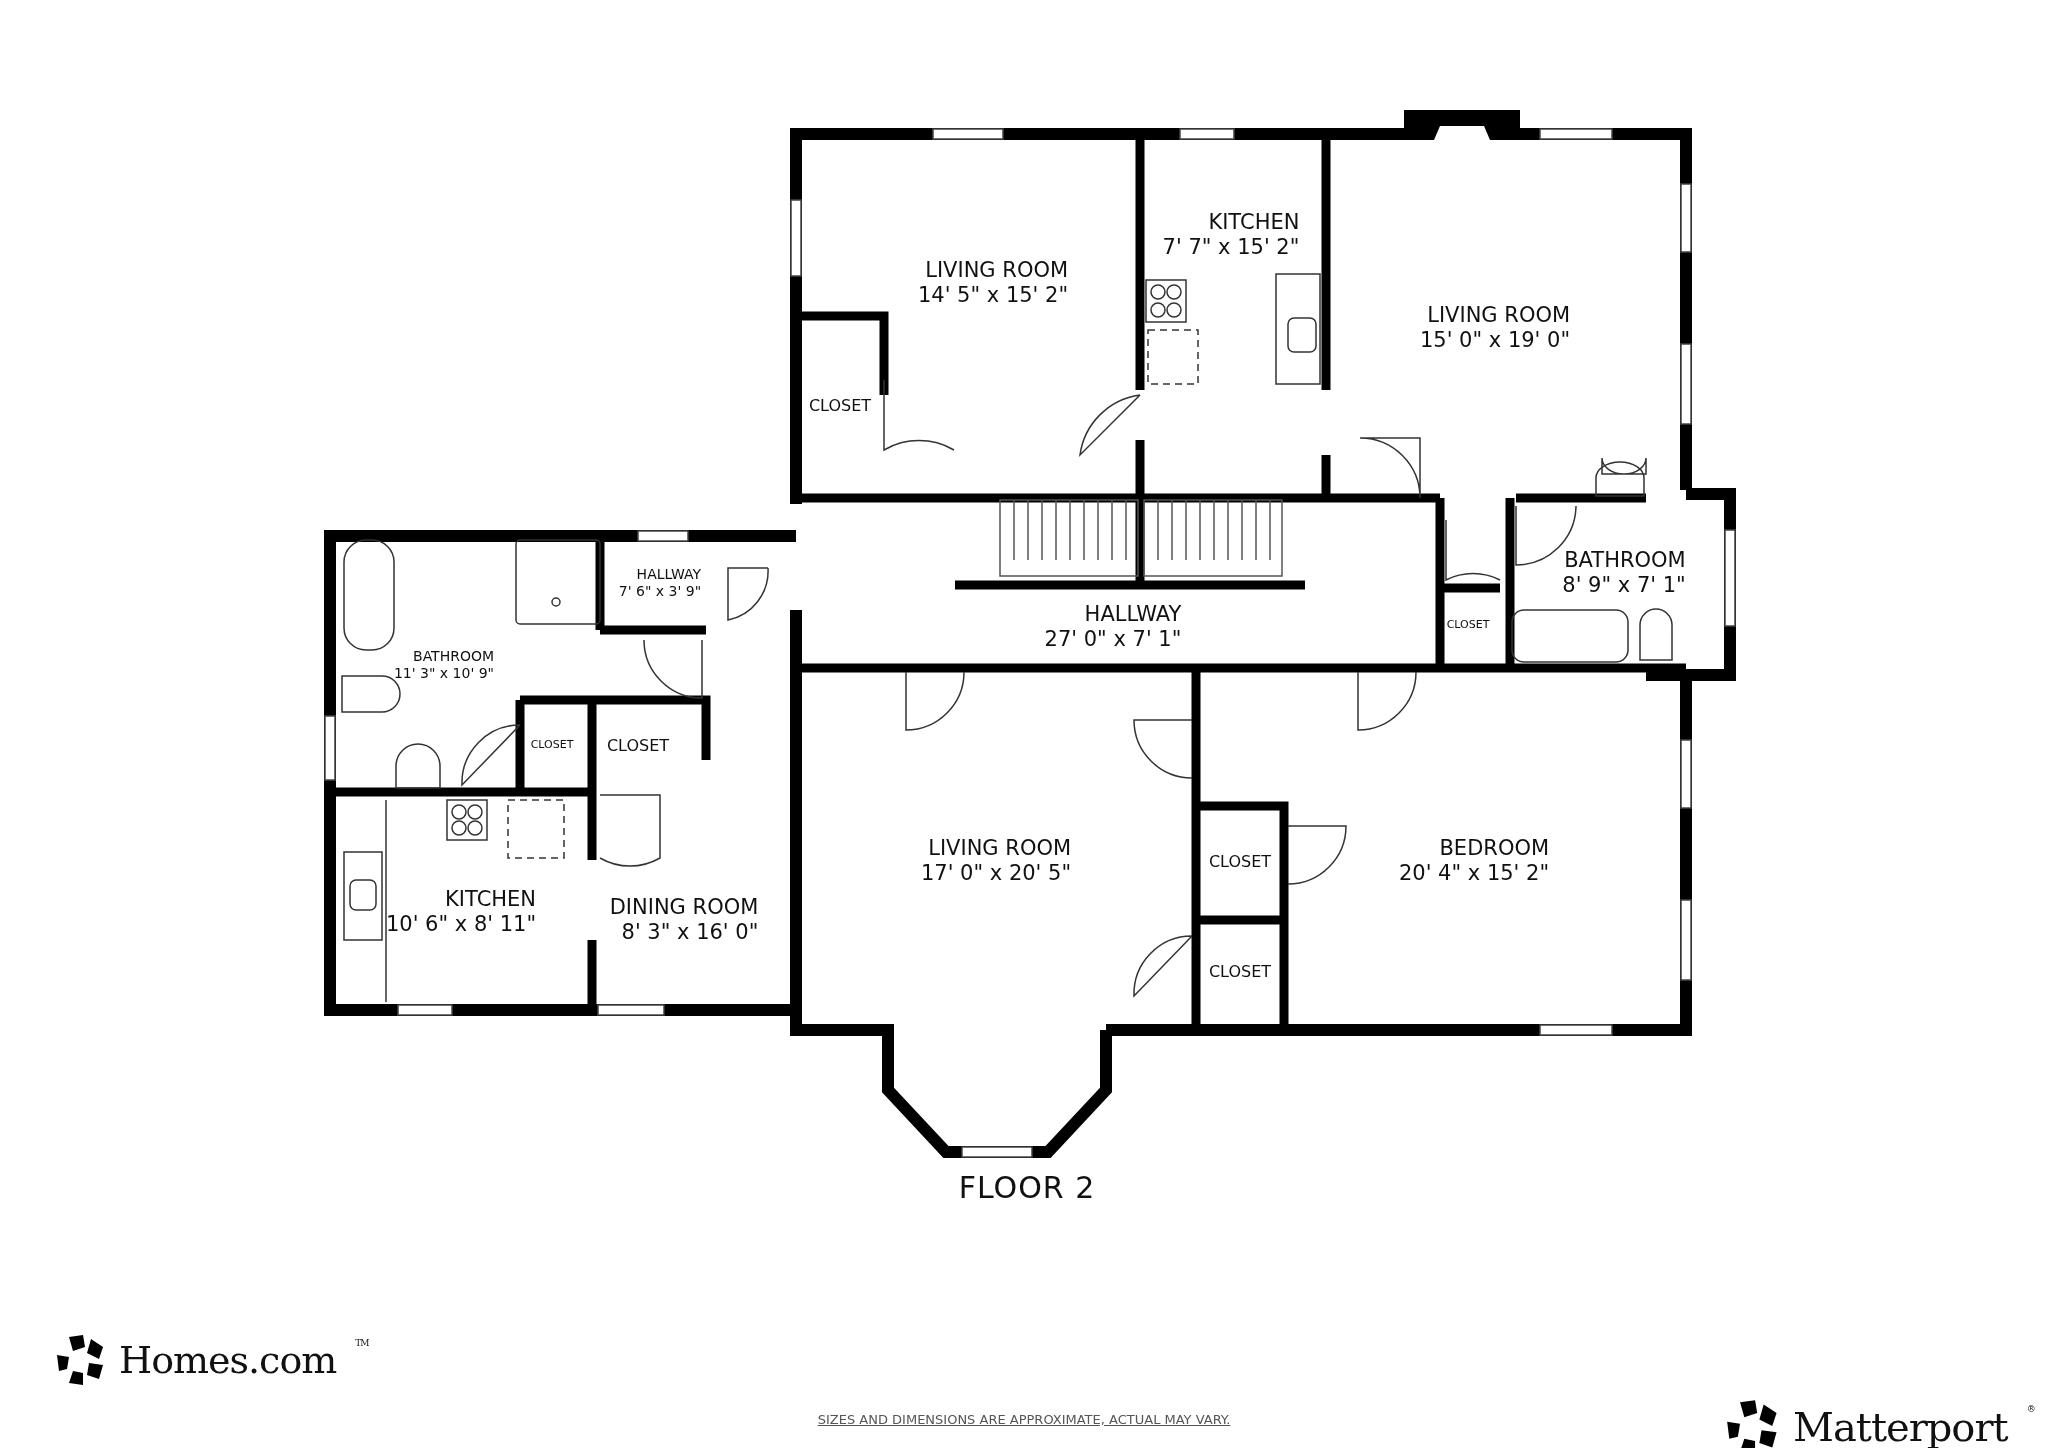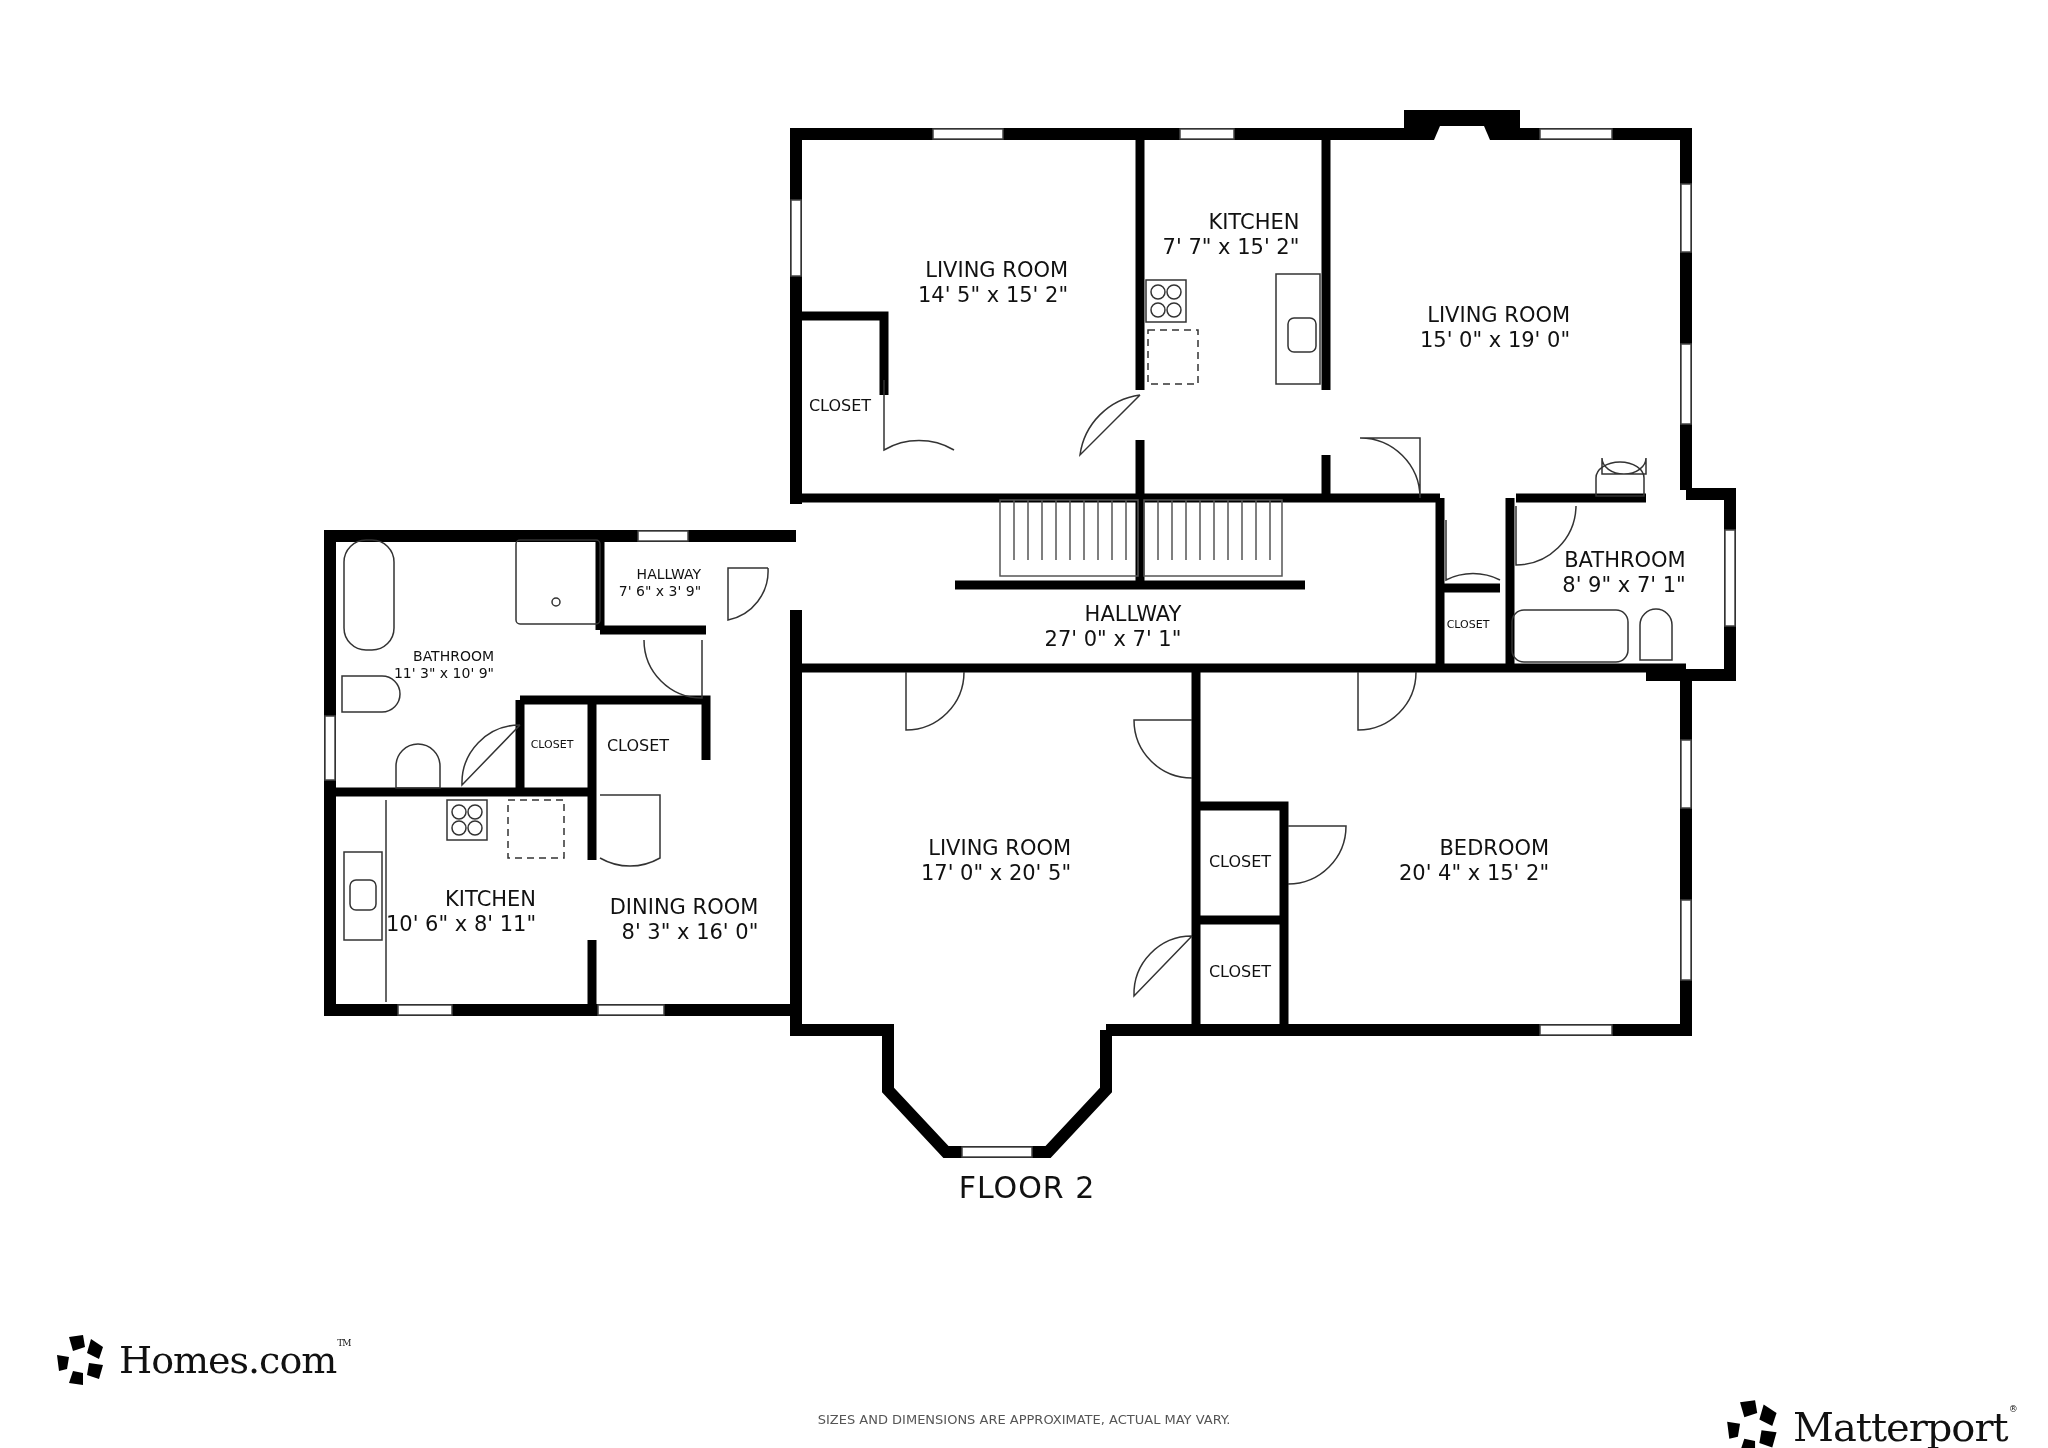--- a/index.html
+++ b/index.html
@@ -7,28 +7,28 @@
            font-family: "DejaVu Sans", sans-serif; color: #111; }
     #plan { position: absolute; left: 0; top: 0; }
     .room-label { position: absolute; text-align: right; transform: translate(-50%, 0); white-space: nowrap; line-height: 1.2; }
     .room-name { display: block; }
     .room-dim { display: block; }
     .lg { font-size: 21px; }
     .md { font-size: 16px; }
     .sm { font-size: 14px; }
     .xs { font-size: 11px; }
     .floor-title { position: absolute; left: 1027px; top: 1170px; transform: translateX(-50%); font-size: 30px; letter-spacing: 1px; }
-    .disclaimer { position: absolute; left: 1024px; top: 1412px; transform: translateX(-50%); font-size: 13px; color: #555; white-space: nowrap; }
+    .disclaimer { position: absolute; left: 1024px; top: 1412px; transform: translateX(-50%); font-size: 13px; color: #555; white-space: nowrap; text-decoration: underline; }
     .brand { position: absolute; display: flex; align-items: center; gap: 10px; }
     .brand-text { font-family: "DejaVu Serif", serif; color: #111; }
     .brand-left { left: 55px; top: 1333px; }
     .brand-left .brand-text { font-size: 38px; letter-spacing: -1px; }
     .brand-right { left: 1725px; top: 1398px; }
     .brand-right .brand-text { font-size: 40px; letter-spacing: -1px; }
-    .sup { font-size: 9px; vertical-align: top; margin-left: 1px; }
+    .sup { font-size: 9px; vertical-align: top; margin-left: 19px; }
   </style>
 </head>
 <body>
 
 <svg id="plan" width="2048" height="1448" viewBox="0 0 2048 1448" xmlns="http://www.w3.org/2000/svg">
   <g fill="none" stroke="#000" stroke-width="12" stroke-linejoin="miter">
 
     <polyline points="796,504 796,134 1686,134 1686,490"></polyline>
 
     <polyline points="1686,494 1730,494 1730,675 1646,675"></polyline>

